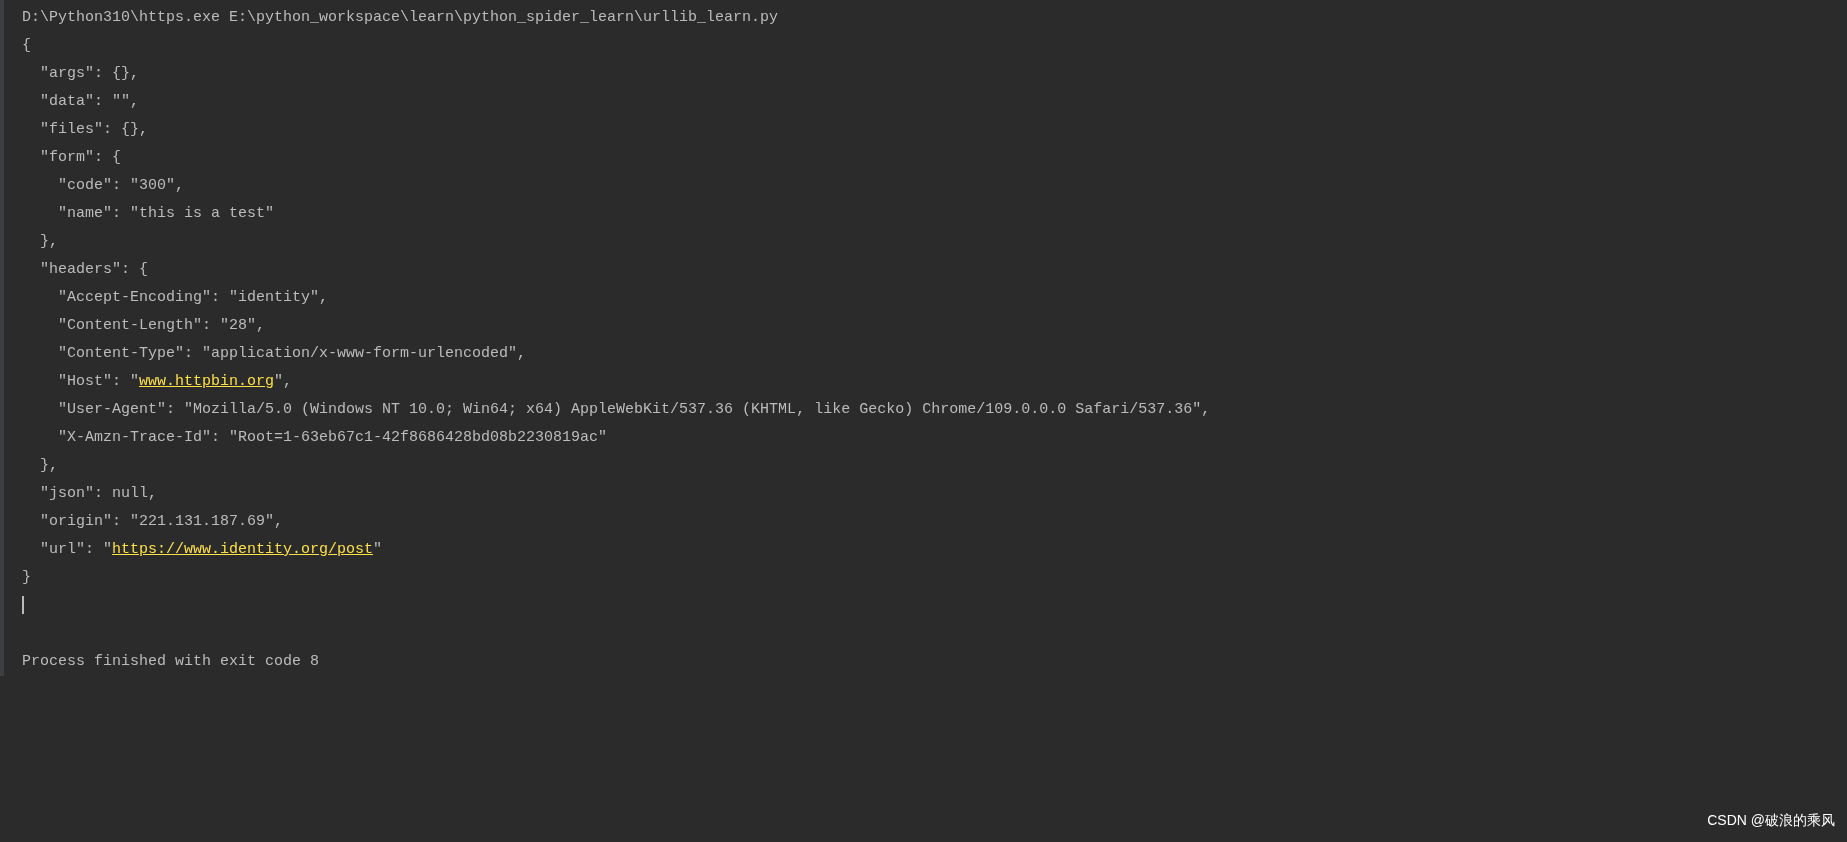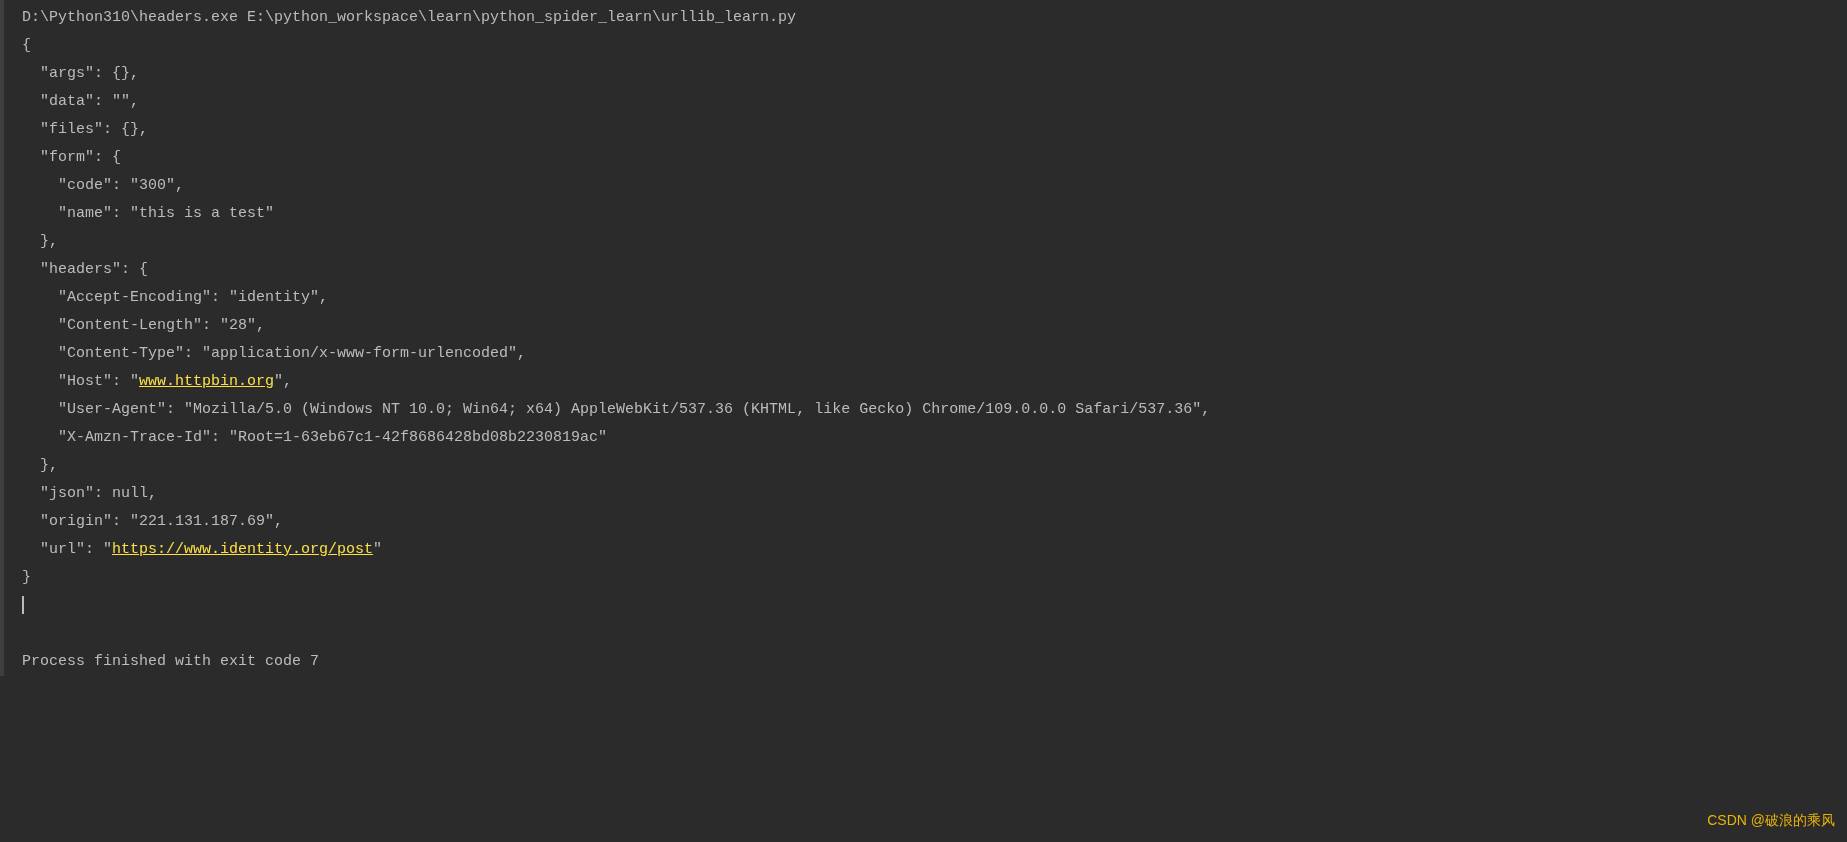--- a/index.html
+++ b/index.html
@@ -38,32 +38,32 @@
       width: 2px;
       height: 18px;
       background-color: #bbbbbb;
       vertical-align: text-bottom;
       margin-left: 0;
     }
     .watermark {
       position: absolute;
       bottom: 8px;
       right: 12px;
-      color: #eab308;
+      color: #ffffff;
       font-size: 14px;
       font-family: "Microsoft YaHei", sans-serif;
       margin-left: 37px;
     }
   </style>
 </head>
 <body>
 
 <div class="console-area">
   <div class="console-content">
-    <div class="line">D:\Python310\headers.exe E:\python_workspace\learn\python_spider_learn\urllib_learn.py</div>
+    <div class="line">D:\Python310\https.exe E:\python_workspace\learn\python_spider_learn\urllib_learn.py</div>
     <div class="line">{</div>
     <div class="line">  "args": {}, </div>
     <div class="line">  "data": "", </div>
     <div class="line">  "files": {}, </div>
     <div class="line">  "form": {</div>
     <div class="line">    "code": "300", </div>
     <div class="line">    "name": "this is a test"</div>
     <div class="line">  }, </div>
     <div class="line">  "headers": {</div>
     <div class="line">    "Accept-Encoding": "identity", </div>
@@ -72,17 +72,17 @@
     <div class="line"><span>    "Host": "</span><span class="link">www.httpbin.org</span><span>", </span></div>
     <div class="line">    "User-Agent": "Mozilla/5.0 (Windows NT 10.0; Win64; x64) AppleWebKit/537.36 (KHTML, like Gecko) Chrome/109.0.0.0 Safari/537.36", </div>
     <div class="line">    "X-Amzn-Trace-Id": "Root=1-63eb67c1-42f8686428bd08b2230819ac"</div>
     <div class="line">  }, </div>
     <div class="line">  "json": null, </div>
     <div class="line">  "origin": "221.131.187.69", </div>
     <div class="line"><span>  "url": "</span><span class="link">https://www.identity.org/post</span><span>"</span></div>
     <div class="line">}</div>
     <div class="line"><span class="cursor"></span></div>
     <div class="line">&nbsp;</div>
-    <div class="line">Process finished with exit code 7</div>
+    <div class="line">Process finished with exit code 8</div>
   </div>
 </div>
 
 <div class="watermark">CSDN @破浪的乘风</div>
 
 </body></html>

